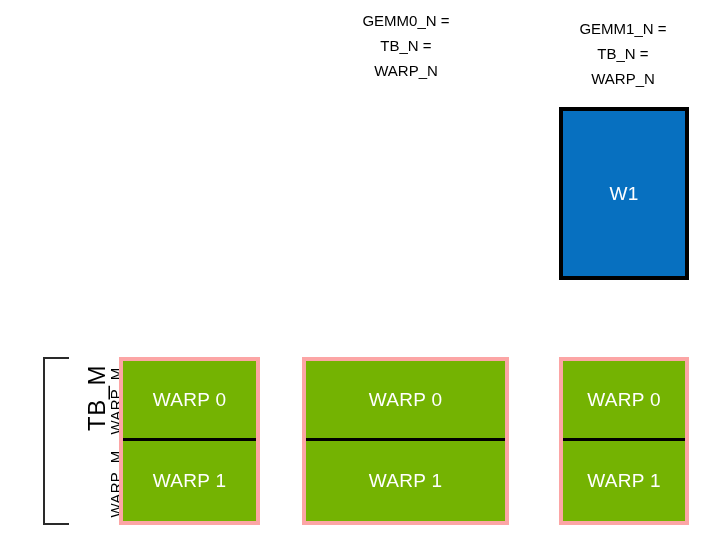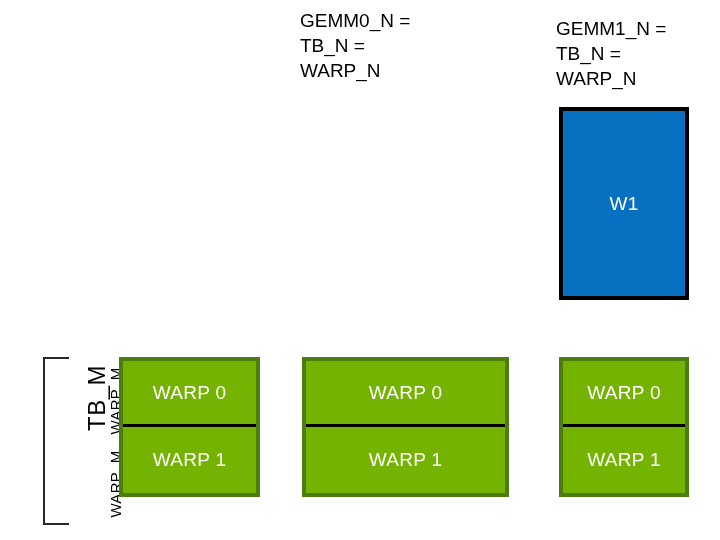--- a/index.html
+++ b/index.html
@@ -15,23 +15,23 @@
   }
   #canvas {
     position: relative;
     width: 720px;
     height: 540px;
   }
 
   
   .col-caption {
     position: absolute;
-    text-align: left;
+    text-align: center;
     color: #000000;
-    font-size: 19px;
+    font-size: 15px;
     line-height: 25px;
     white-space: pre-line;
     font-family: "Liberation Sans", sans-serif;
   }
   #caption-gemm0 { left: 300px; top: 8px;  width: 212px; }
   #caption-gemm1 { left: 556px; top: 16px;  width: 134px; }
 
   
   .blue-box {
     position: absolute;
@@ -42,28 +42,28 @@
     align-items: center;
     justify-content: center;
   }
   .blue-box .box-label {
     color: #ffffff;
     font-size: 19px;
     font-family: "Liberation Sans", sans-serif;
     letter-spacing: 0.3px;
   }
   #blue-w0 { left: 302px; top: 171px; width: 207px; height: 128px; }
-  #blue-w1 { left: 559px; top: 107px; width: 130px; height: 193px; }
+  #blue-w1 { left: 559px; top: 107px; width: 130px; height: 173px; }
 
   
   .green-col {
     position: absolute;
     top: 357px;
-    height: 140px;
-    border: 4px solid #4d7c0f;
+    height: 168px;
+    border: 4px solid #fca5a5;
     box-sizing: border-box;
     display: flex;
     flex-direction: column;
   }
   .green-cell {
     flex: 1 1 50%;
     background: #74b302;
     display: flex;
     align-items: center;
     justify-content: center;

